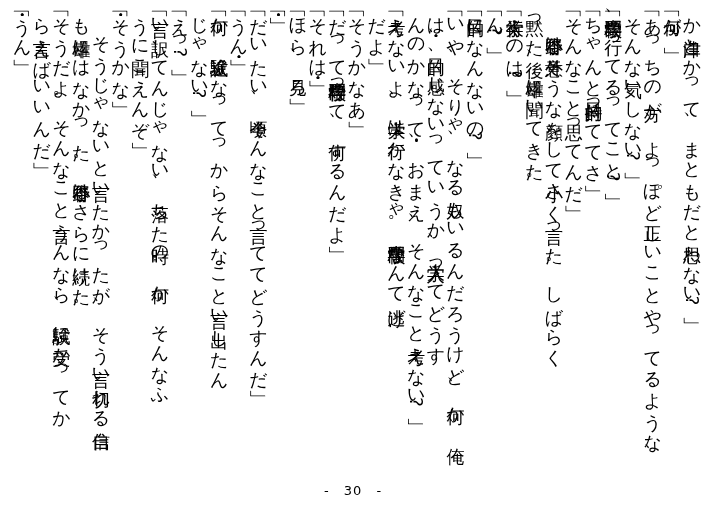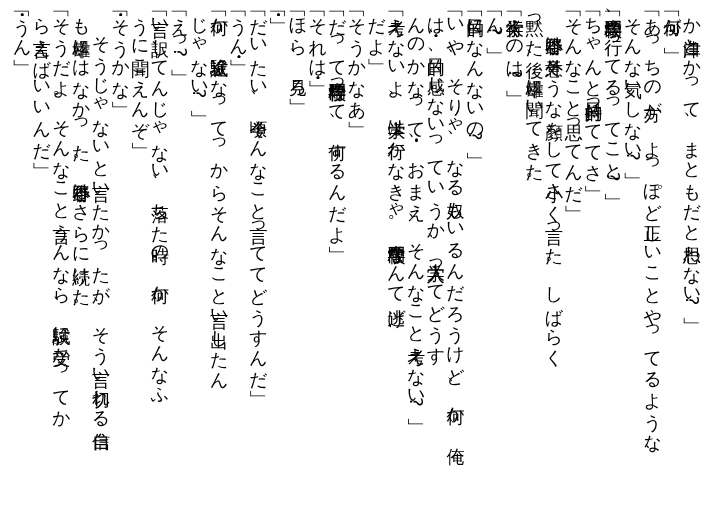--- a/index.html
+++ b/index.html
@@ -42,13 +42,14 @@
     word-spacing: 9px;
     letter-spacing: 1px;
     color: #000000;
   }
 </style>
 </head>
 <body>
 
 <div class="page">
   <div class="text-block"><div class="line">か白津とかって、まともだと思わない?」</div><div class="line">「何が?」</div><div class="line">「あっちの方が、よっぽど正しいことやってるような、</div><div class="line">そんな気いしない?」</div><div class="line">「専門学校、行ってるってこと?」</div><div class="line">「ちゃんと目的持っててさ」</div><div class="line">「そんなこと思ってんだ」</div><div class="line">　小谷野は意外そうな顔をして小さく言った。しばらく</div><div class="line">黙った後、幸雄に聞いてきた。</div><div class="line">「大学行くのは?」</div><div class="line">「ん?」</div><div class="line">「目的になんないの?」</div><div class="line">「いや、そりゃ、なる奴もいるんだろうけど、何か、俺</div><div class="line">は・・、目的、感じないっていうか、大学入ってどうす</div><div class="line">んのかなって・・、おまえ、そんなこと考えない?」</div><div class="line">「考えないよ、大学は行かなきゃ。専門学校なんて逃げ</div><div class="line">だよ」</div><div class="line">「そうかなあ」</div><div class="line">「だって専門学校行って、何するんだよ」</div><div class="line">「それは・・」</div><div class="line">「ほら、見ろ」</div><div class="line">「・・」</div><div class="line">「だいたい、今頃そんなこと言っててどうすんだ」</div><div class="line">「うん・・」</div><div class="line">「何か、試験近くなってっからそんなこと言い出したん</div><div class="line">じゃない?」</div><div class="line">「えっ?」</div><div class="line">「言い訳してんじゃない、落ちた時の。何か、そんなふ</div><div class="line">うに聞こえんぞ」</div><div class="line">「・・そうかな」</div><div class="line">　そうじゃないと言いたかったが、そう言い切れる自信</div><div class="line">も幸雄にはなかった。小谷野はさらに続けた。</div><div class="line">「そうだよ。そんなこと言うんなら、試験に受かってか</div><div class="line">ら言えばいいんだ」</div><div class="line">「・・うん」</div></div>
+  <div class="page-number">- 30 -</div>
 </div>
 
 </body></html>

